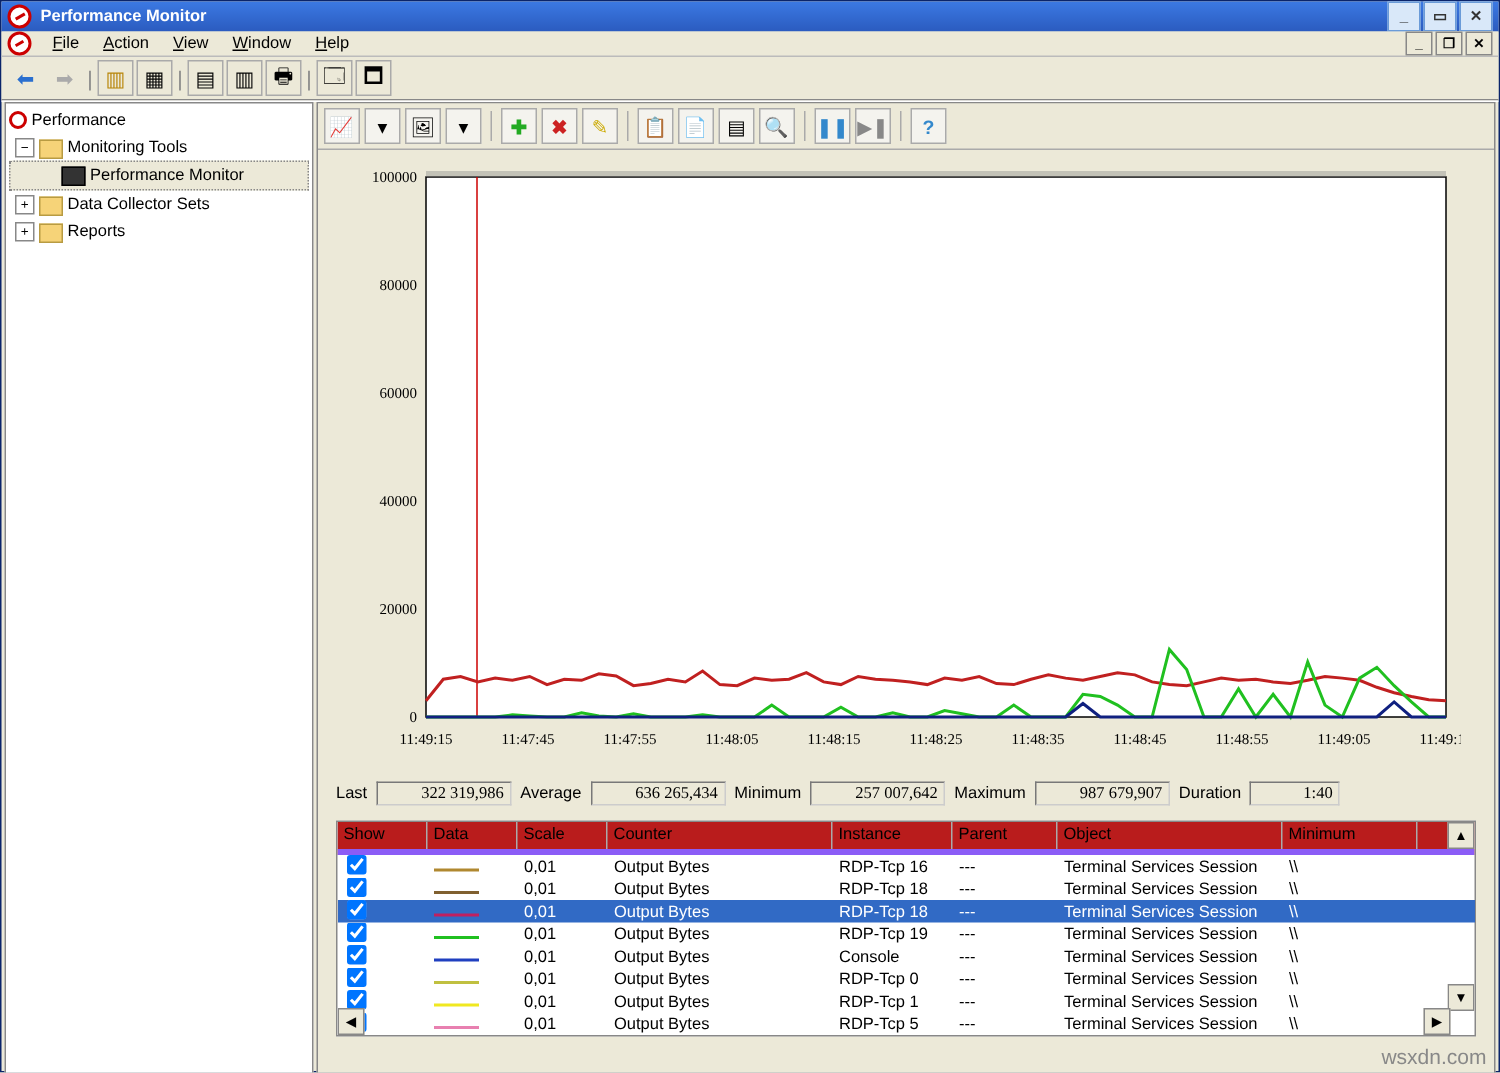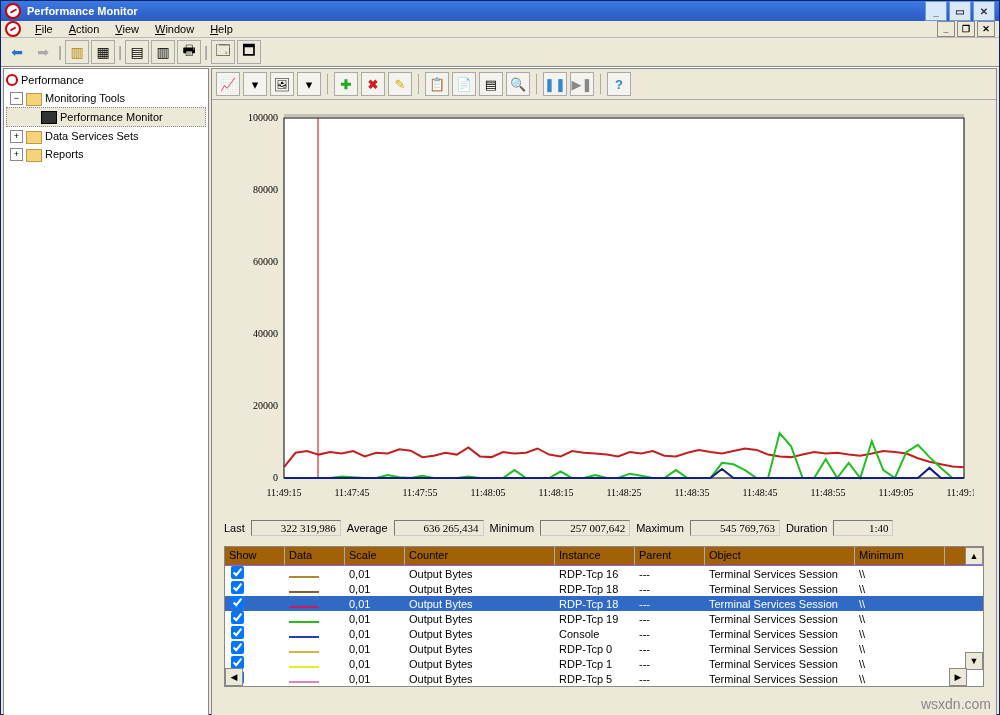--- a/index.html
+++ b/index.html
@@ -30,21 +30,21 @@
 .ticon.mon{background:#333;border:1px solid #000;width:14px;height:11px}
 .content{flex:1;margin:0 2px 2px 0;border:1px solid #888;background:#ece9d8;display:flex;flex-direction:column}
 .ctoolbar{height:26px;border-bottom:1px solid #aaa;display:flex;align-items:center;padding:2px 4px;gap:3px;background:#ece9d8}
 .ctbtn{width:22px;height:22px;border:1px solid #aaa;background:#f4f3ee;display:flex;align-items:center;justify-content:center;font-size:13px}
 .ctsep{width:1px;height:20px;background:#aaa;margin:0 3px}
 .chartwrap{flex:0 0 auto;padding:8px 12px 4px 12px;background:#ece9d8}
 .statsrow{display:flex;padding:6px 12px;gap:6px;align-items:center;font-size:11px}
 .statlbl{}
 .statval{border:1px inset #ccc;background:#ece9d8;min-width:80px;padding:1px 4px;text-align:right;font-family:Tahoma}
 .listwrap{flex:1;margin:4px 12px 28px 12px;border:1px solid #888;background:#fff;display:flex;flex-direction:column;font-size:11px;overflow:hidden;position:relative}
-.listhdr{display:flex;background:#a16207;border-bottom:1px solid #8b5cf6;height:18px}
+.listhdr{display:flex;background:#b91c1c;border-bottom:4px solid #8b5cf6;height:18px}
 .listhdr div{border-right:1px solid #aaa;padding:2px 4px;box-sizing:border-box}
 .listrows{flex:1;overflow:auto}
 .lrow{display:flex;height:15px;align-items:center}
 .lrow.sel{background:#316ac5;color:#fff}
 .lrow>div{padding:0 4px;box-sizing:border-box;white-space:nowrap;overflow:hidden}
 .cshow{width:60px}
 .ccolor{width:60px}
 .cscale{width:60px}
 .ccounter{width:150px}
 .cinstance{width:80px}
@@ -111,21 +111,21 @@
         <span class="ticon fld"></span>
         <span>Monitoring Tools</span>
       </div>
       <div class="treenode" style="padding-left:34px;background:#ece9d8;border:1px dotted #888">
         <span class="ticon mon"></span>
         <span>Performance Monitor</span>
       </div>
       <div class="treenode" style="padding-left:4px">
         <span class="exp">+</span>
         <span class="ticon fld"></span>
-        <span>Data Services Sets</span>
+        <span>Data Collector Sets</span>
       </div>
       <div class="treenode" style="padding-left:4px">
         <span class="exp">+</span>
         <span class="ticon fld"></span>
         <span>Reports</span>
       </div>
     </div>
 
     <div class="content">
       <div class="ctoolbar">
@@ -178,21 +178,21 @@
       </div>
 
       <div class="statsrow">
         <span class="statlbl">Last</span>
         <span class="statval">322 319,986</span>
         <span class="statlbl">Average</span>
         <span class="statval">636 265,434</span>
         <span class="statlbl">Minimum</span>
         <span class="statval">257 007,642</span>
         <span class="statlbl">Maximum</span>
-        <span class="statval">545 769,763</span>
+        <span class="statval">987 679,907</span>
         <span class="statlbl">Duration</span>
         <span class="statval" style="min-width:50px">1:40</span>
       </div>
 
       <div class="listwrap">
         <div class="listhdr">
           <div class="cshow">Show</div>
           <div class="ccolor">Data</div>
           <div class="cscale">Scale</div>
           <div class="ccounter">Counter</div>

